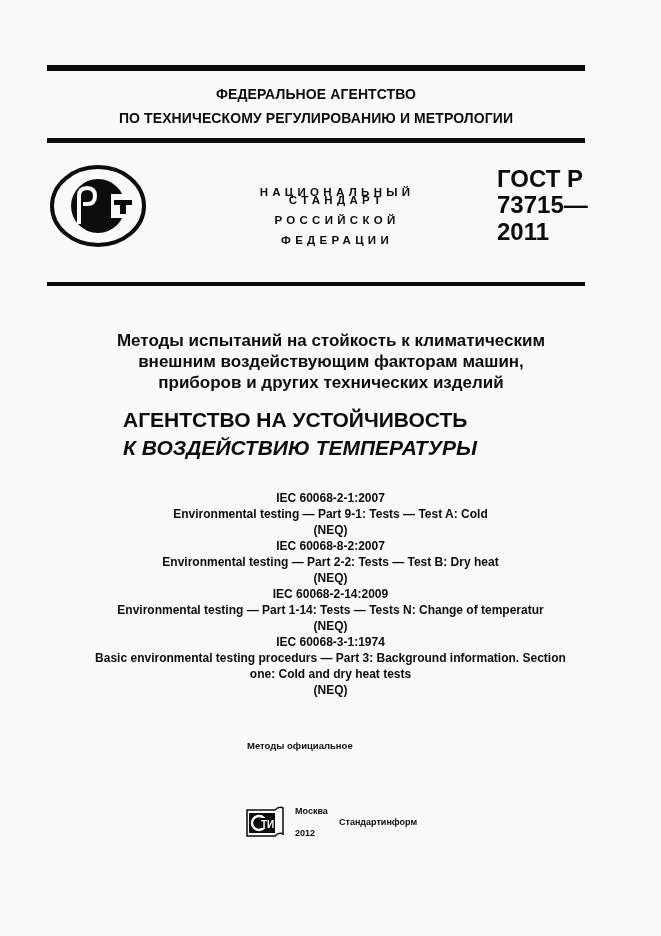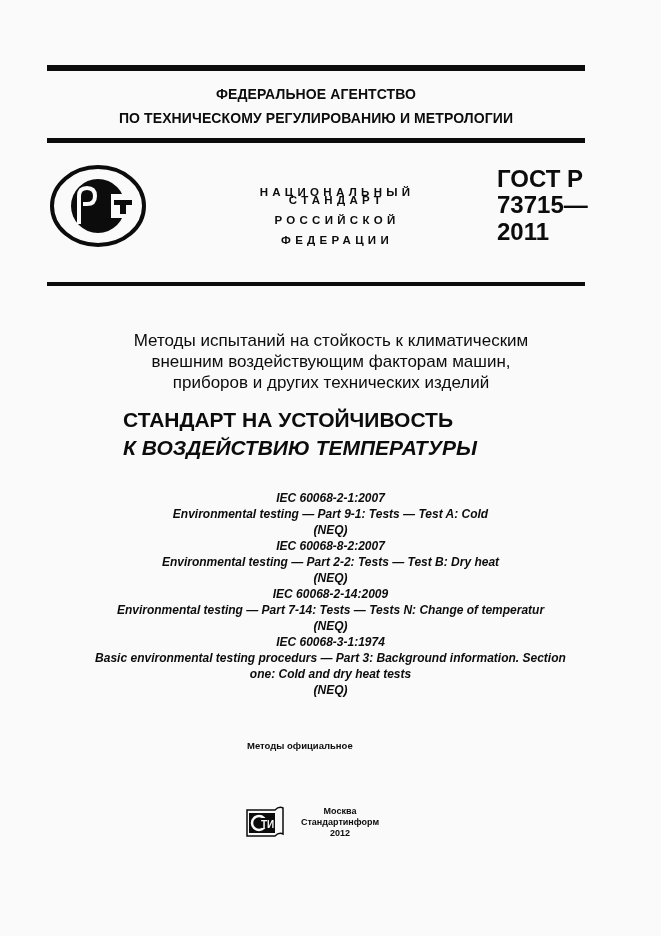--- a/index.html
+++ b/index.html
@@ -38,49 +38,49 @@
 
     .gost {
       position: absolute; left: 497px; font-weight: bold; font-size: 24px; line-height: 26px;
     }
     .gost-1 { top: 166px; }
     .gost-2 { top: 192px; }
     .gost-3 { top: 219px; }
 
     .title-group {
       position: absolute; left: 40px; width: 582px; text-align: center;
-      font-weight: normal; font-size: 17px; line-height: 21px;
+      font-weight: bold; font-size: 17px; line-height: 21px;
     }
     .tg-1 { top: 330px; }
     .tg-2 { top: 351px; }
     .tg-3 { top: 372px; }
 
     .main-title {
       position: absolute; left: 40px; width: 582px; text-align: center;
       font-weight: bold; font-size: 21px; line-height: 28px;
     }
     .mt-1 { top: 406px; left: 123px; width: auto; text-align: left; }
     .mt-2 { top: 434px; left: 123px; width: auto; text-align: left; font-style: italic; }
 
     .ref-line {
       position: absolute; left: 20px; width: 621px; text-align: center;
-      font-weight: bold; font-size: 12px; line-height: 16px; white-space: nowrap; font-style: italic;
+      font-weight: bold; font-size: 12px; line-height: 16px; white-space: nowrap;
     }
 
     .official {
       position: absolute; left: 247px; top: 740px;
       font-weight: bold; font-size: 9.5px;
     }
     .pub-logo { position: absolute; left: 245px; top: 806px; width: 40px; height: 32px; }
     .pub-text {
-      position: absolute; left: 295px; width: 90px; text-align: center;
+      position: absolute; left: 295px; width: 90px; text-align: left;
       font-weight: bold; font-size: 9px; line-height: 11px;
     }
     .pub-1 { top: 806px; }
-    .pub-2 { top: 817px; }
+    .pub-2 { top: 817px; margin-left: 44px; }
     .pub-3 { top: 828px; }
   </style>
 </head>
 <body>
 
 <div class="rule rule-top"></div>
 <div class="agency agency-1">ФЕДЕРАЛЬНОЕ АГЕНТСТВО</div>
 <div class="agency agency-2">ПО ТЕХНИЧЕСКОМУ РЕГУЛИРОВАНИЮ И МЕТРОЛОГИИ</div>
 <div class="rule rule-mid"></div>
 
@@ -103,31 +103,31 @@
 <div class="gost gost-1">ГОСТ Р</div>
 <div class="gost gost-2">73715—</div>
 <div class="gost gost-3">2011</div>
 
 <div class="rule rule-bot"></div>
 
 <div class="title-group tg-1">Методы испытаний на стойкость к климатическим</div>
 <div class="title-group tg-2">внешним воздействующим факторам машин,</div>
 <div class="title-group tg-3">приборов и других технических изделий</div>
 
-<div class="main-title mt-1">СТАНДАРТ НА УСТОЙЧИВОСТЬ</div>
+<div class="main-title mt-1">АГЕНТСТВО НА УСТОЙЧИВОСТЬ</div>
 <div class="main-title mt-2">К ВОЗДЕЙСТВИЮ ТЕМПЕРАТУРЫ</div>
 
 <div class="ref-line" style="top:490px">IEC 60068-2-1:2007</div>
 <div class="ref-line" style="top:506px">Environmental testing — Part 9-1: Tests — Test A: Cold</div>
 <div class="ref-line" style="top:522px">(NEQ)</div>
 <div class="ref-line" style="top:538px">IEC 60068-8-2:2007</div>
 <div class="ref-line" style="top:554px">Environmental testing — Part 2-2: Tests — Test B: Dry heat</div>
 <div class="ref-line" style="top:570px">(NEQ)</div>
 <div class="ref-line" style="top:586px">IEC 60068-2-14:2009</div>
-<div class="ref-line" style="top:602px">Environmental testing — Part 7-14: Tests — Tests N: Change of temperatur</div>
+<div class="ref-line" style="top:602px">Environmental testing — Part 1-14: Tests — Tests N: Change of temperatur</div>
 <div class="ref-line" style="top:618px">(NEQ)</div>
 <div class="ref-line" style="top:634px">IEC 60068-3-1:1974</div>
 <div class="ref-line" style="top:650px">Basic environmental testing procedurs — Part 3: Background information. Section</div>
 <div class="ref-line" style="top:666px">one: Cold and dry heat tests</div>
 <div class="ref-line" style="top:682px">(NEQ)</div>
 
 <div class="official">Методы официальное</div>
 
 <div class="pub-logo">
   <svg width="40" height="32" viewBox="0 0 40 32">

